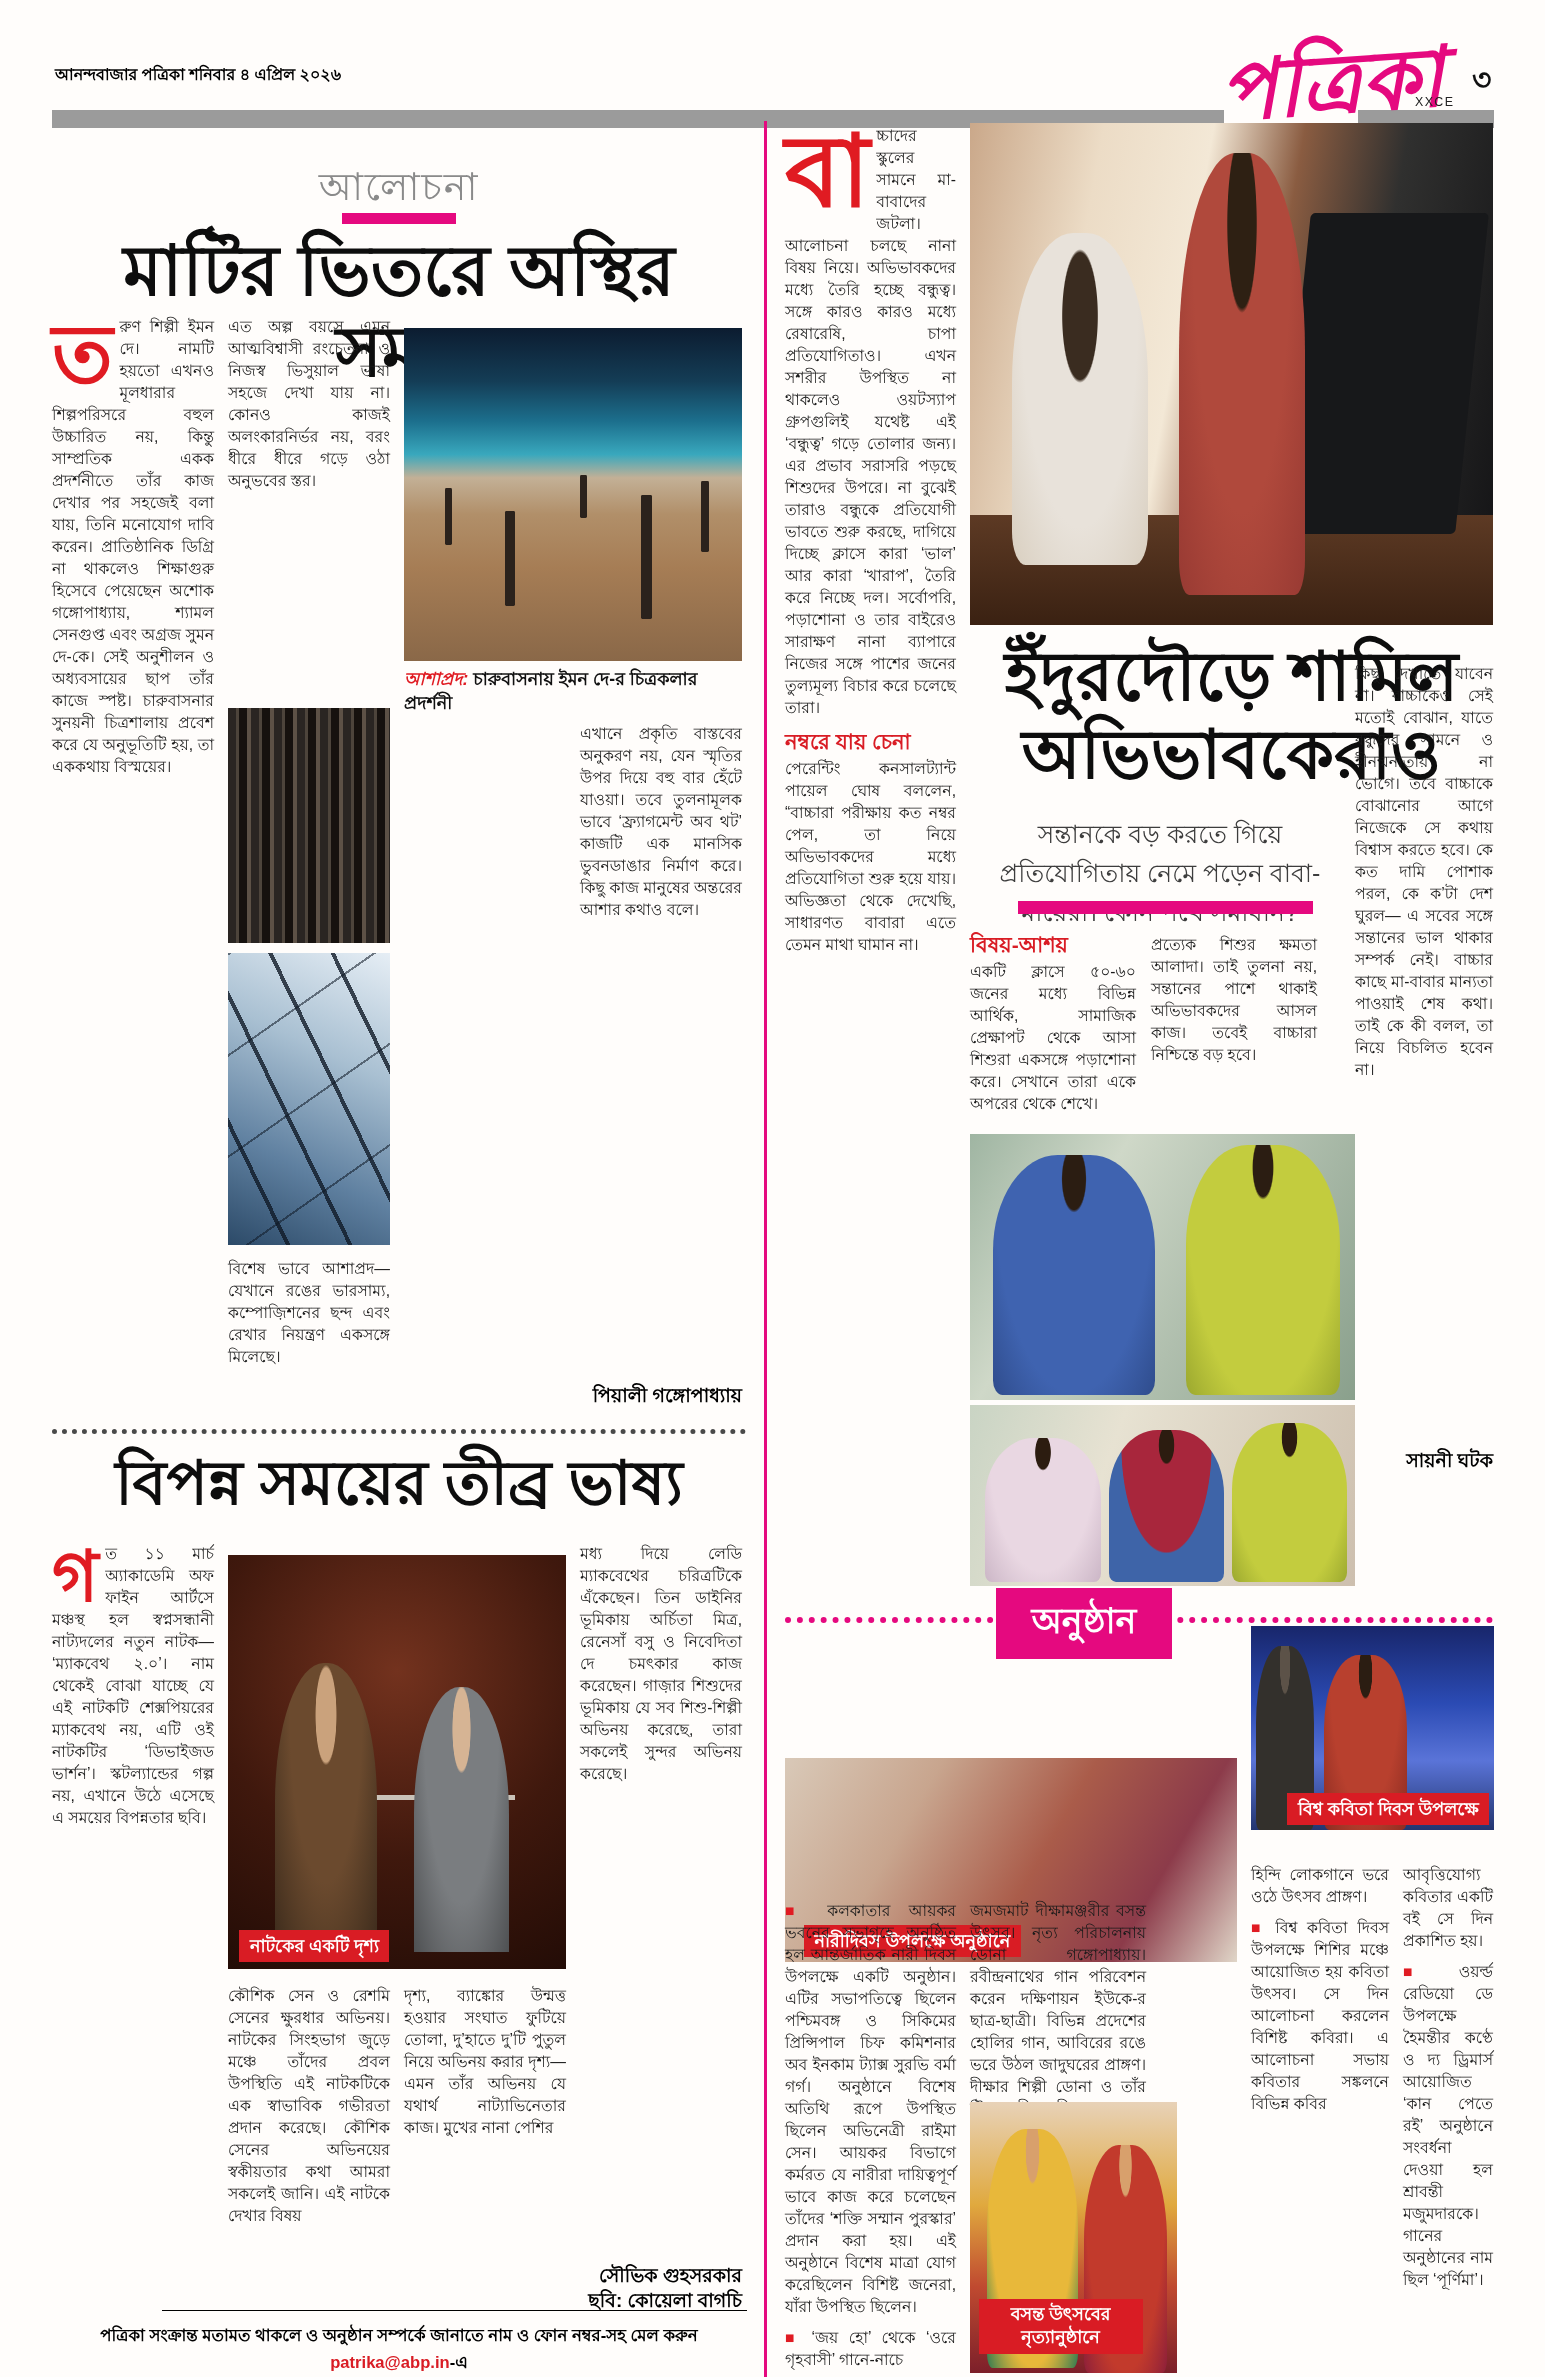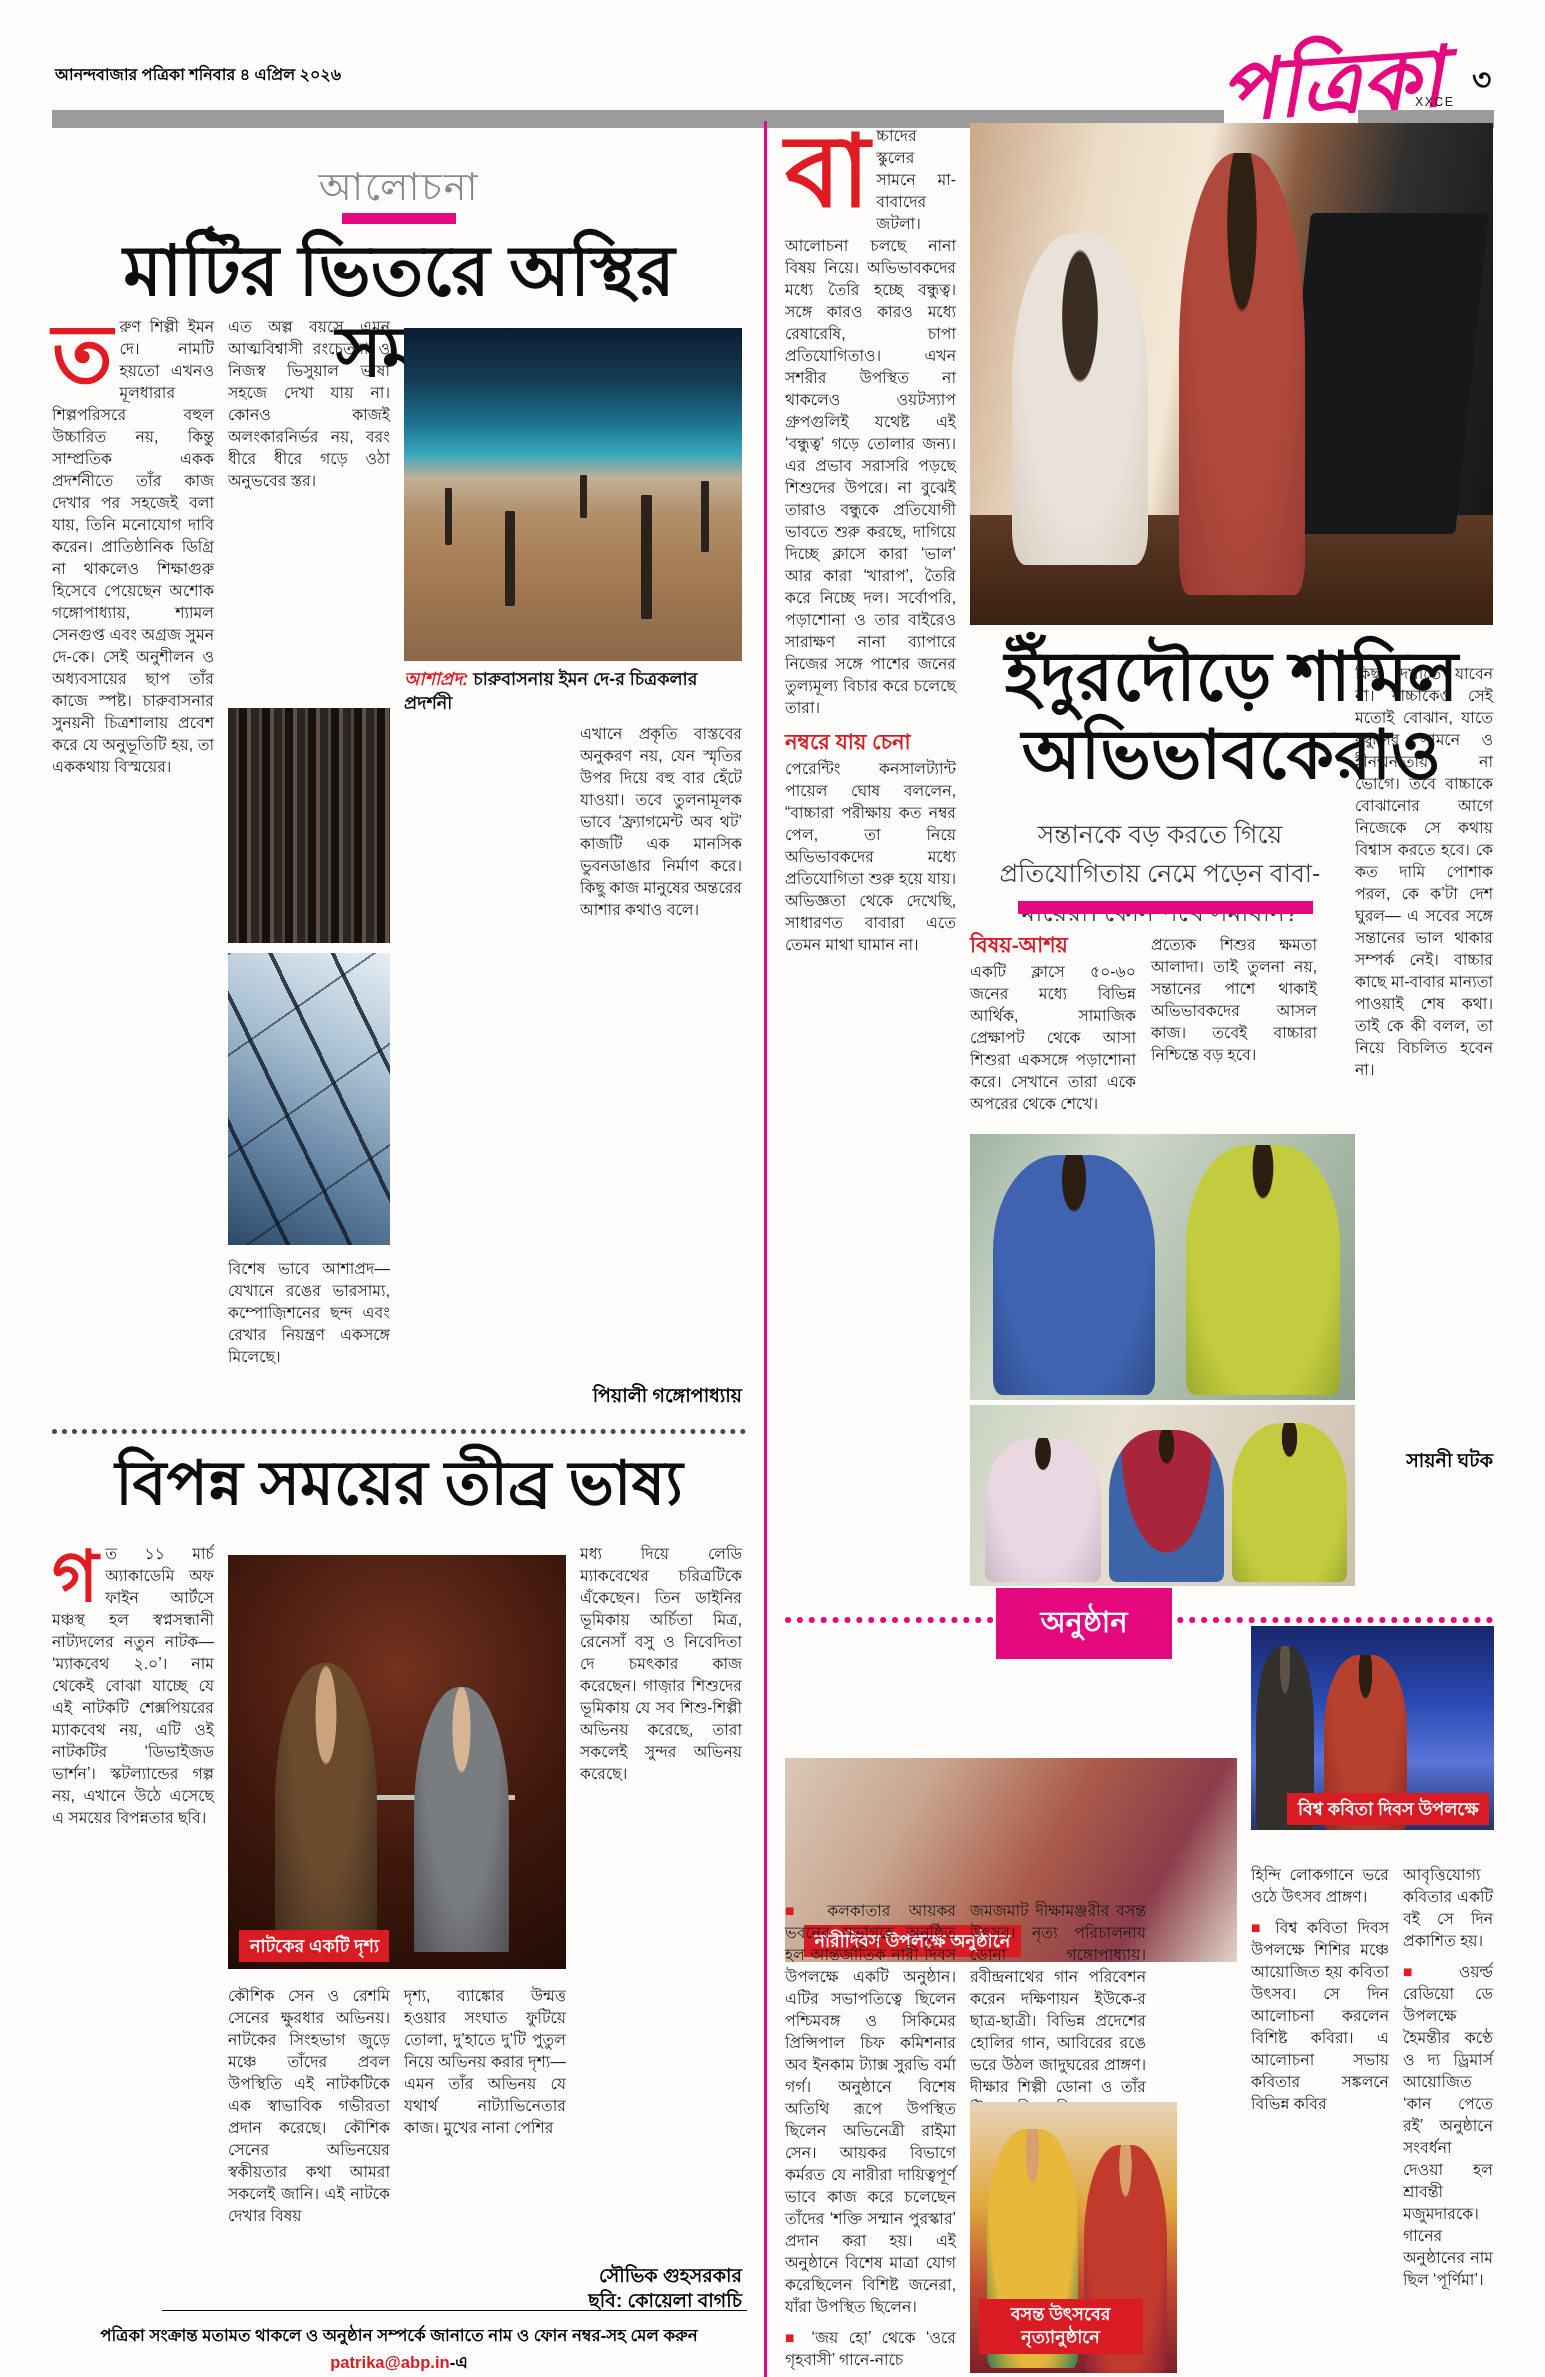--- a/index.html
+++ b/index.html
@@ -21,21 +21,21 @@
   .h3-size{font-size:68px;}
   .dropcap{float:left;font-weight:bold;color:#e01b22;line-height:.85;margin:3.8px 6.7px 0 0;}
   .subhead-red{color:#d91c24;font-weight:bold;font-size:21px;margin:12.4px 0 4.8px 0;}
   .standfirst{font-size:25px;line-height:1.55;color:#3d3d3d;text-align:center;}
   .byline{font-size:19px;font-weight:bold;text-align:right;color:#000;}
   .credit{font-size:17.6px;font-weight:bold;text-align:right;color:#000;line-height:1.35;}
   .caption{font-size:17.6px;font-weight:bold;color:#111;}
   .caption .lead{color:#e01b22;font-style:italic;}
   .photo{overflow:hidden;background:#ccc;}
   .red-tag{position:absolute;background:#d91c24;color:#fff;font-weight:bold;font-size:17.6px;line-height:1.3;padding:4.8px 10.5px;}
-  .events-label{background:#e5097f;color:#fff;font-weight:bold;font-size:29px;display:flex;align-items:center;justify-content:center;}
+  .events-label{background:#e5097f;color:#fff;font-weight:bold;font-size:35px;display:flex;align-items:center;justify-content:center;}
   .dotted-h{border-top:5.7px dotted #4a4a4a;}
   .dotted-pink{border-top:6.7px dotted #e5097f;}
   .vdivider{background:#e5097f;width:3.3px;}
   .footer-note{font-size:16.6px;font-weight:bold;text-align:center;color:#000;}
   .footer-note .mail{color:#d91c24;font-weight:bold;}
   .hairline{background:#000;height:1.4px;}
   
   .art-beach{background:linear-gradient(180deg,#0c1c30 0%,#143d56 16%,#1c6f8d 28%,#39a8bd 38%,#c3b096 45%,#b18f69 56%,#a67d55 72%,#8a6848 100%);}
   .art-beach .post{position:absolute;background:#2b221c;width:7.6px;border-radius:1.4px;}
   .art-beach .post:nth-child(1){left:12%;top:48%;height:57px;}

